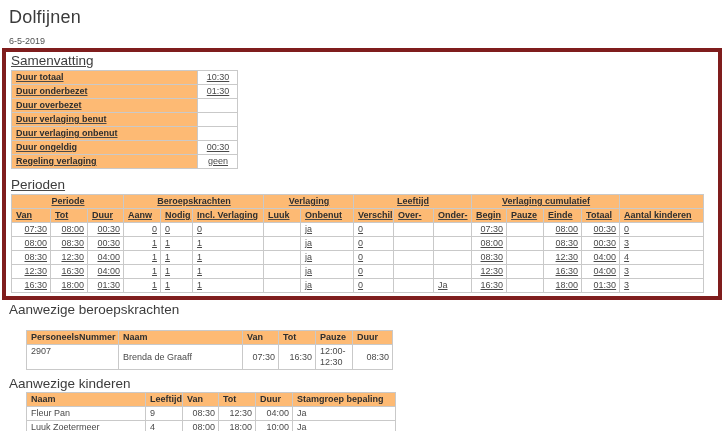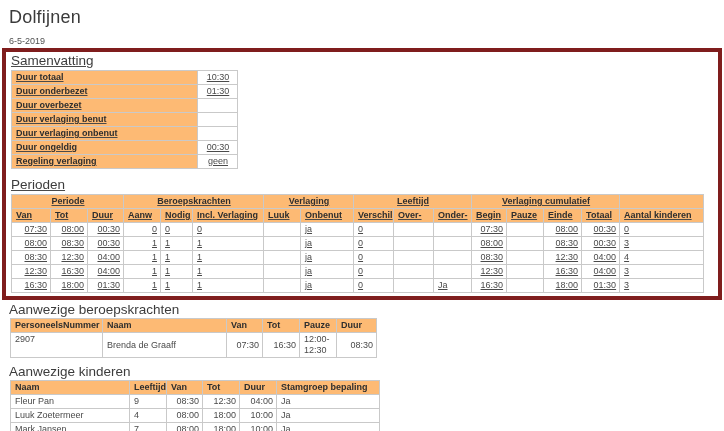--- a/index.html
+++ b/index.html
@@ -8,25 +8,25 @@
   .page { position: relative; width: 724px; height: 431px; }
 
   .title { font-size: 18px; line-height: 21px; color: #3b3b3b; padding: 7px 0 0 9px; letter-spacing: 0.2px; }
   .date  { font-size: 9px;  line-height: 10px; color: #505050; padding: 8px 0 2px 9px; }
 
   .highlight { border: 4px solid #7f1d1d; margin: 0 2px 0 2px; padding: 0 6px 3px 4px; text-decoration: underline; }
 
   .h2 { font-size: 13.5px; line-height: 15px; color: #3c3c3c; font-weight: normal; }
   .h2.inbox { margin: 1px 0 2px 1px; }
   .h2.perioden-h { margin: 8px 0 2px 1px; }
-  .h2.staff-h { margin: 2px 0 1px 9px; }
+  .h2.staff-h { margin: 2px 0 13px 9px; }
   .h2.kids-h  { margin: 6px 0 1px 9px; }
 
   table.tbl { border-collapse: collapse; table-layout: fixed; font-size: 9px; color: #4a4a4a; margin-left: 1px; }
-  table.tbl.outside { margin-left: 10px; }
+  table.tbl.outside { margin-left: 26px; }
   .tbl th, .tbl td { border: 1px solid #c9c9c9; padding: 1px 3px 1px 4px; height: 11px; line-height: 11px; overflow: hidden; white-space: nowrap; }
   .tbl th { background: #fdba74; font-weight: bold; color: #2e2e2e; text-align: left; }
   .tbl td { background: #ffffff; }
 
   
   .summary td { text-align: center; }
   .summary tr:last-child td { text-align: center; }
 
   
   .perioden thead tr.groups th { text-align: center; }

